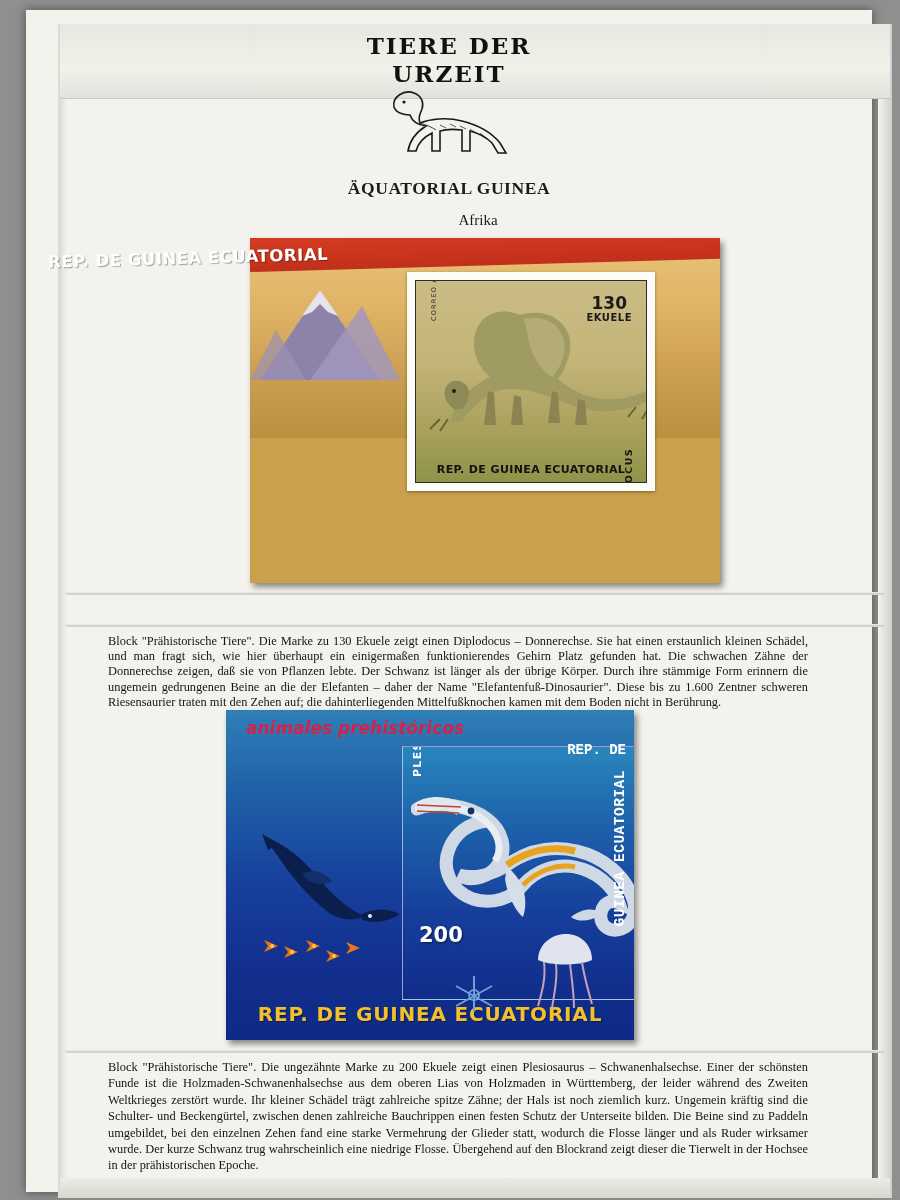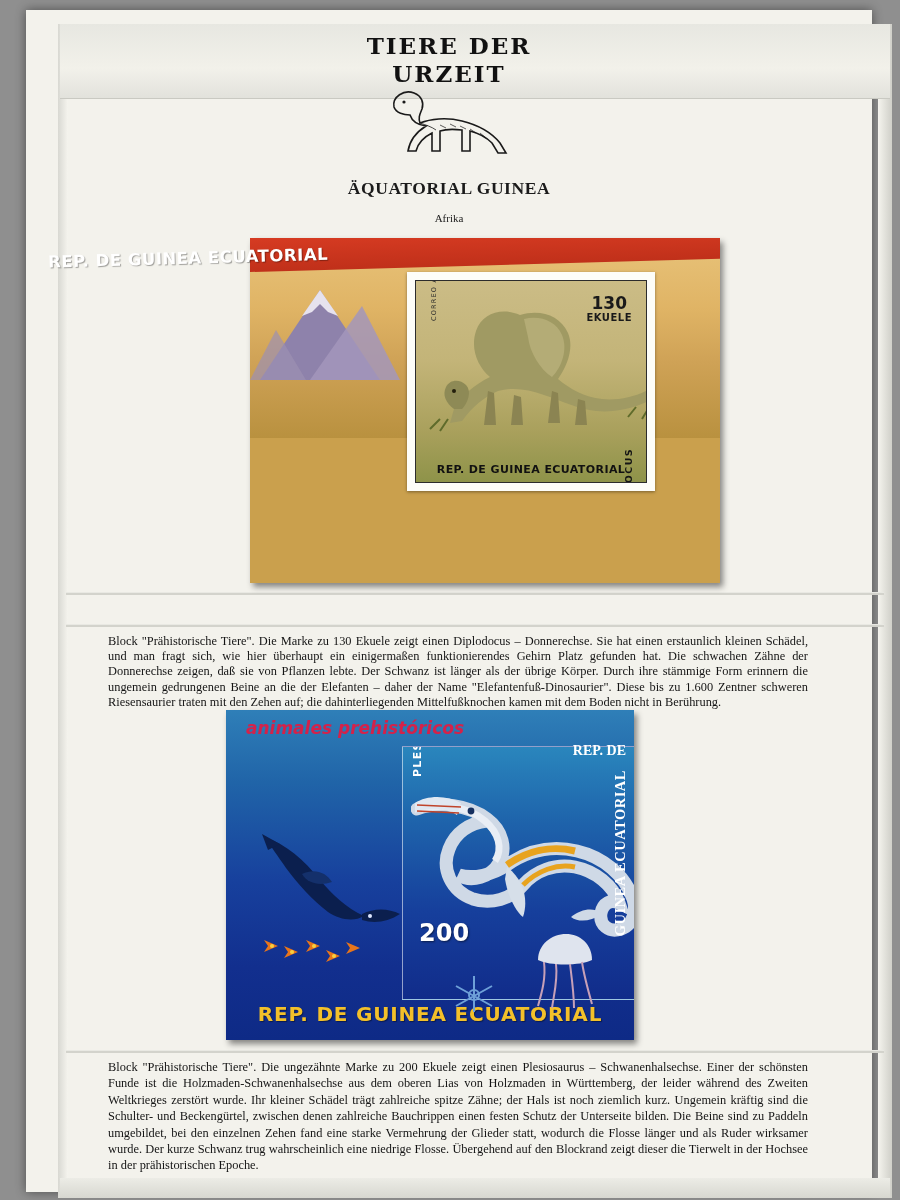--- a/index.html
+++ b/index.html
@@ -94,22 +94,23 @@
     font-weight: bold;
     font-size: 17.5px;
     letter-spacing: 0.6px;
     color: #1b1b1b;
   }
   .region {
     position: absolute;
     left: 0; top: 202px;
     width: 846px;
     text-align: center;
-    font-size: 11px;
+    font-size: 15px;
     color: #1b1b1b;
+    padding-left: 29px;
   }
 
   
   .sheet1 {
     position: absolute;
     left: 224px; top: 228px;
     width: 470px; height: 345px;
     box-shadow: 3px 4px 6px rgba(0,0,0,0.45);
     overflow: hidden;
     background: #caa04d;
@@ -240,21 +241,21 @@
     font-weight: bold;
     font-size: 17px;
     z-index: 6;
   }
   .s2-title-right {
     position: absolute;
     right: 8px; top: 32px;
     width: 120px;
     text-align: right;
     color: #ffffff;
-    font-family: Liberation Serif, serif;
+    font-family: Liberation Mono, monospace;
     font-weight: bold;
     font-size: 14px;
     z-index: 6;
     line-height: 17px;
   }
   .s2-title-right .rot {
     display: block;
     transform: rotate(-90deg);
     transform-origin: right top;
     position: absolute;
@@ -284,21 +285,21 @@
     z-index: 5;
     overflow: hidden;
     background: linear-gradient(180deg,#2a86bd 0%, #1e63ab 30%, #163f9c 65%, #112c8a 100%);
   }
   .s2-stamp-val {
     position: absolute;
     left: 16px; bottom: 52px;
     color: #fff;
     font-family: "DejaVu Sans", sans-serif;
     font-weight: bold;
-    font-size: 24px;
+    font-size: 21px;
     z-index: 8;
     text-shadow: 1px 1px 2px rgba(0,0,0,0.5);
   }
   .s2-stamp-species {
     position: absolute;
     left: 8px; top: 30px;
     transform: rotate(-90deg);
     transform-origin: left top;
     color: #fff;
     font-family: "DejaVu Sans", sans-serif;

